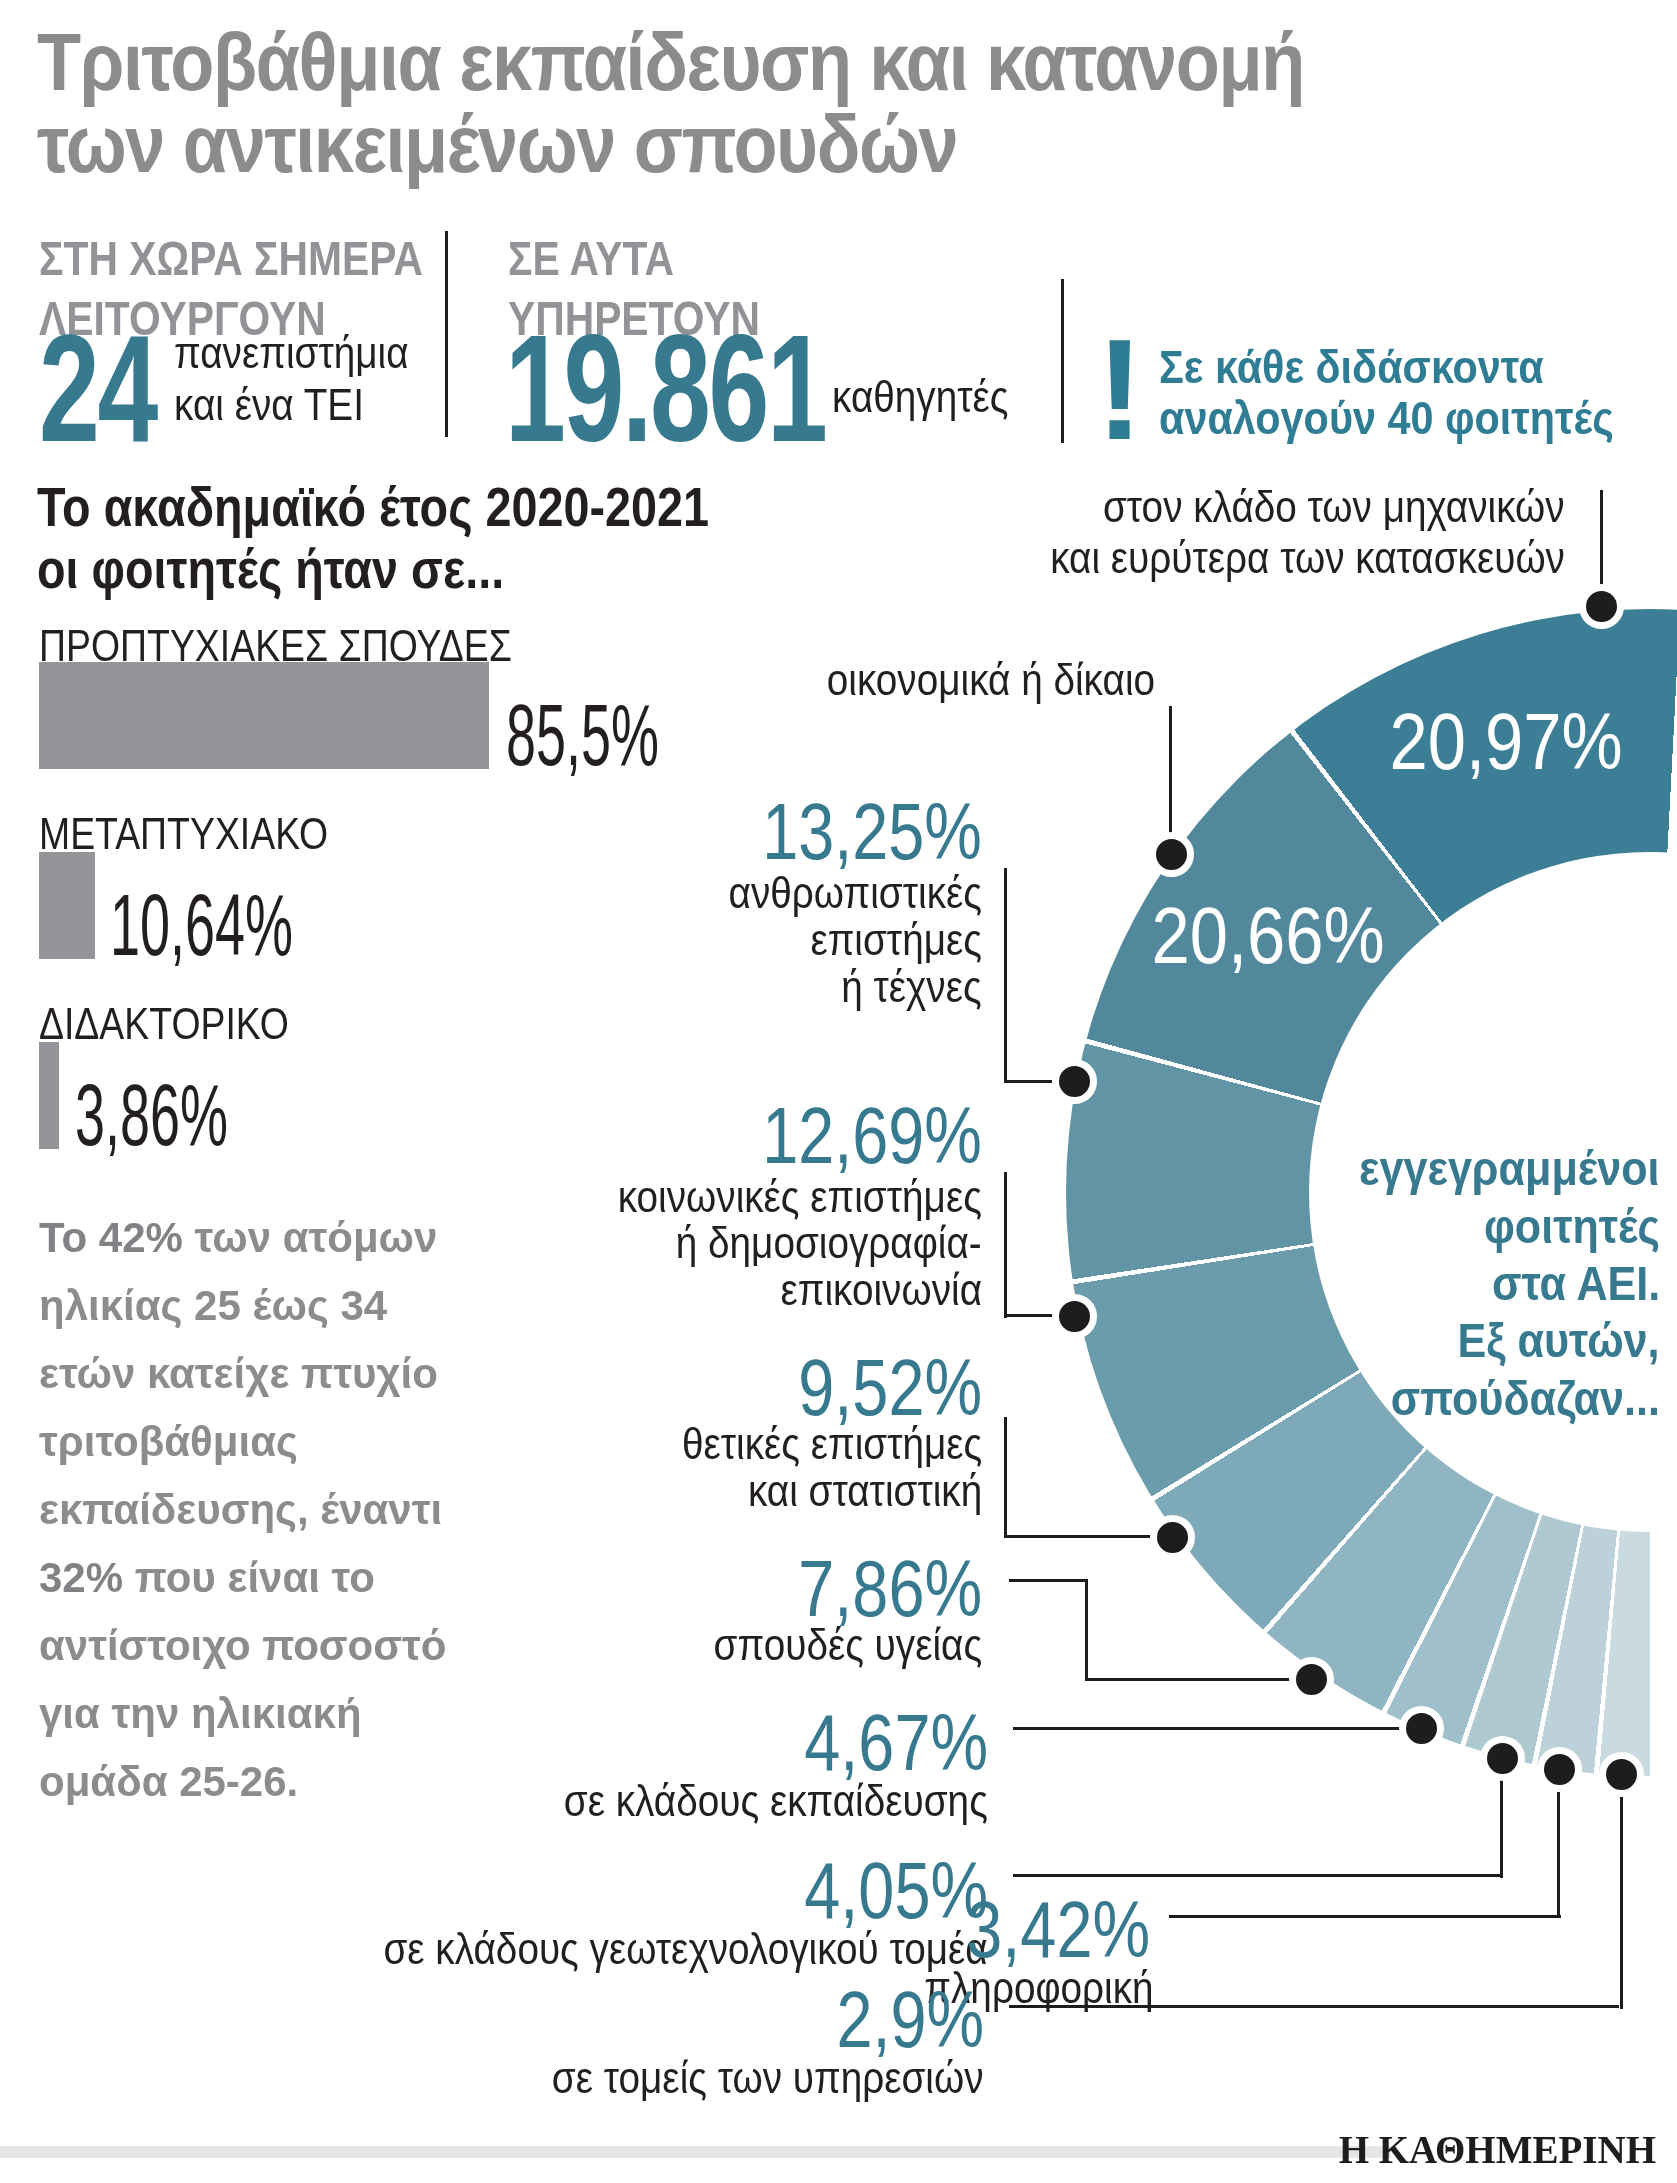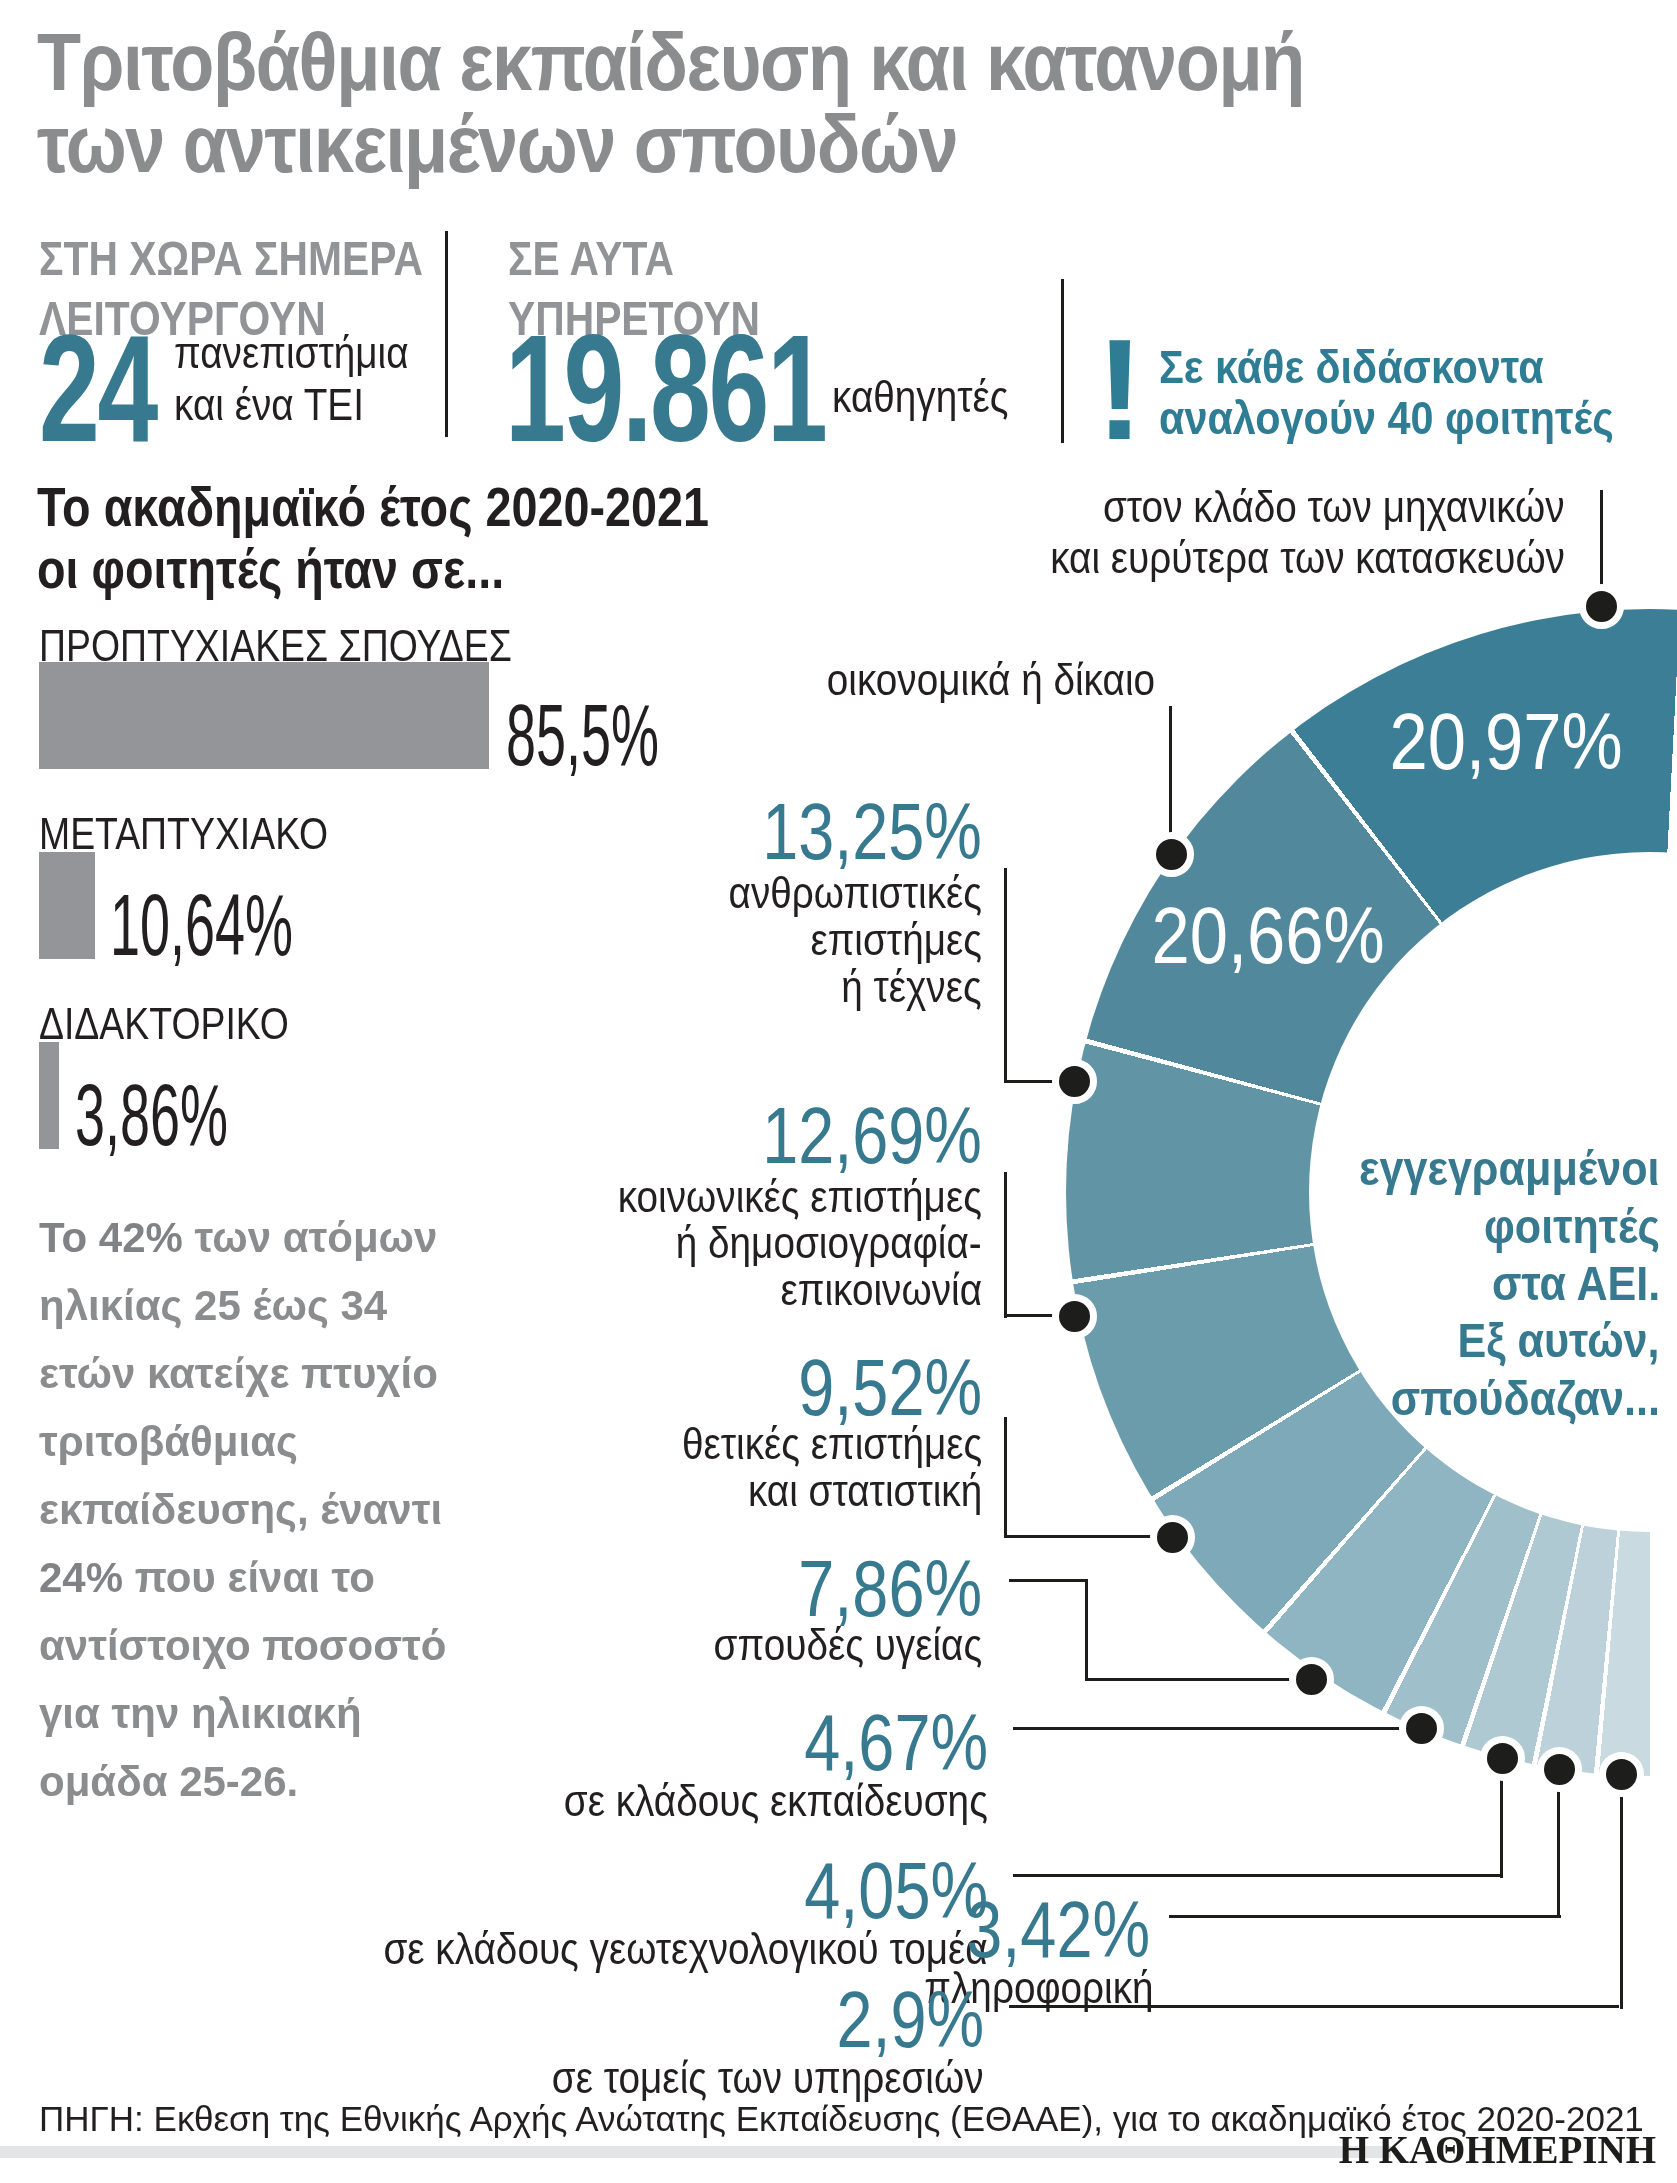--- a/index.html
+++ b/index.html
@@ -77,21 +77,21 @@
 
   <div class="abs barlabel sx85" style="left:39px;top:999px;">ΔΙΔΑΚΤΟΡΙΚΟ</div>
   <div class="abs bar" style="left: 39px; top: 1042px; width: 20.3px;"></div>
   <div class="abs pctnum sx62" style="left:75px;top:1065px;">3,86%</div>
 
   <div class="abs aside" id="aside-paragraph" style="left:39px;top:1204px;width:573px;"><span class="b">Το 42%</span><span> των ατόμων
 ηλικίας 25 έως 34
 ετών κατείχε πτυχίο
 τριτοβάθμιας
 εκπαίδευσης, έναντι
-</span><span class="b">24%</span><span> που είναι το
+</span><span class="b">32%</span><span> που είναι το
 αντίστοιχο ποσοστό
 για την ηλικιακή
 ομάδα 25-26.</span></div>
 
   <div class="abs" id="donut-ring" style="left: 1066px; top: 609px; width: 1167px; height: 1167px; border-radius: 50%; background: conic-gradient(from 180deg, rgb(201, 218, 224) 0deg, rgb(201, 218, 224) 4.97deg, rgb(255, 255, 255) 4.97deg, rgb(255, 255, 255) 5.47deg, rgb(188, 209, 217) 5.47deg, rgb(188, 209, 217) 11.13deg, rgb(255, 255, 255) 11.13deg, rgb(255, 255, 255) 11.63deg, rgb(174, 201, 210) 11.63deg, rgb(174, 201, 210) 18.42deg, rgb(255, 255, 255) 18.42deg, rgb(255, 255, 255) 18.92deg, rgb(159, 191, 203) 18.92deg, rgb(159, 191, 203) 26.82deg, rgb(255, 255, 255) 26.82deg, rgb(255, 255, 255) 27.32deg, rgb(143, 180, 194) 27.32deg, rgb(143, 180, 194) 40.97deg, rgb(255, 255, 255) 40.97deg, rgb(255, 255, 255) 41.47deg, rgb(125, 169, 184) 41.47deg, rgb(125, 169, 184) 58.11deg, rgb(255, 255, 255) 58.11deg, rgb(255, 255, 255) 58.61deg, rgb(107, 156, 172) 58.61deg, rgb(107, 156, 172) 80.95deg, rgb(255, 255, 255) 80.95deg, rgb(255, 255, 255) 81.45deg, rgb(97, 149, 166) 81.45deg, rgb(97, 149, 166) 104.8deg, rgb(255, 255, 255) 104.8deg, rgb(255, 255, 255) 105.3deg, rgb(82, 136, 156) 105.3deg, rgb(82, 136, 156) 141.99deg, rgb(255, 255, 255) 141.99deg, rgb(255, 255, 255) 142.49deg, rgb(59, 126, 149) 142.49deg, rgb(59, 126, 149) 183deg, rgba(255, 255, 255, 0) 183deg, rgba(255, 255, 255, 0) 360deg);"></div>
   <div class="abs" style="left:1309px;top:852px;width:680px;height:680px;border-radius:50%;background:#ffffff;"></div>
 
   <div class="abs ringpct sx87c" style="left:1342px;top:696px;z-index:5;">20,97%</div>
   <div class="abs ringpct sx87c" style="left:1104px;top:890px;z-index:5;">20,66%</div>
 
@@ -156,18 +156,17 @@
   <div class="abs lead" style="left:1169px;top:1915px;width:392px;height:3.3px;z-index:6;"></div>
   <div class="abs lead" style="left:1557px;top:1771px;width:3.3px;height:147px;z-index:6;"></div>
   <div class="abs dot" style="left:1537px;top:1747px;z-index:7;"></div>
 
   <div class="abs tealpct sx82r" style="right:694px;top:1974px;z-index:6;">2,9%</div>
   <div class="abs blklabel-r sx88r" style="right:694px;top:2053px;z-index:6;">σε τομείς των υπηρεσιών</div>
   <div class="abs lead" style="left:1009px;top:2005px;width:610px;height:3.3px;z-index:6;"></div>
   <div class="abs lead" style="left:1620px;top:1776px;width:3.3px;height:233px;z-index:6;"></div>
   <div class="abs dot" style="left:1599px;top:1752px;z-index:7;"></div>
 
-  <div class="abs src" style="left:39px;top:2099px;">ΠΗΓΗ: Εκθεση της Εθνικής Αρχής Ανώτατης Εκπαίδευσης (ΕΘΑΑΕ), για το ακαδημαϊκό έτος 2020-2021</div>
   <div class="abs graybar" style="left:0px;top:2146px;width:1391px;height:12.3px;"></div>
   <div class="abs logo" style="right:22px;top:2127px;">Η ΚΑΘΗΜΕΡΙΝΗ</div>
 
 </div>
 
 
 </body></html>

